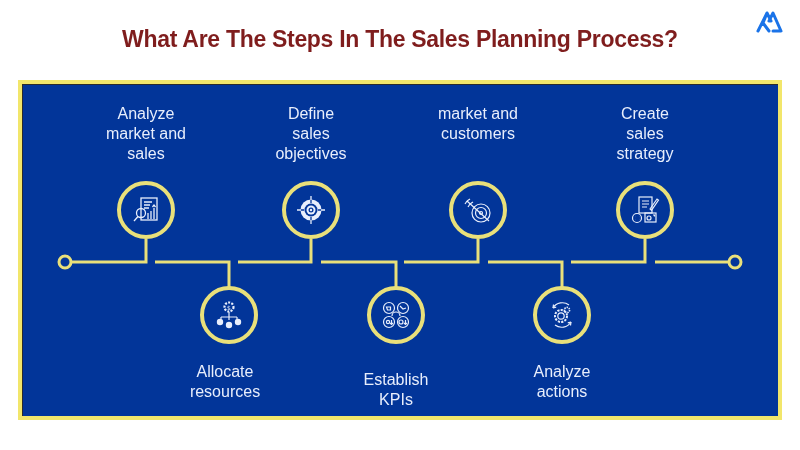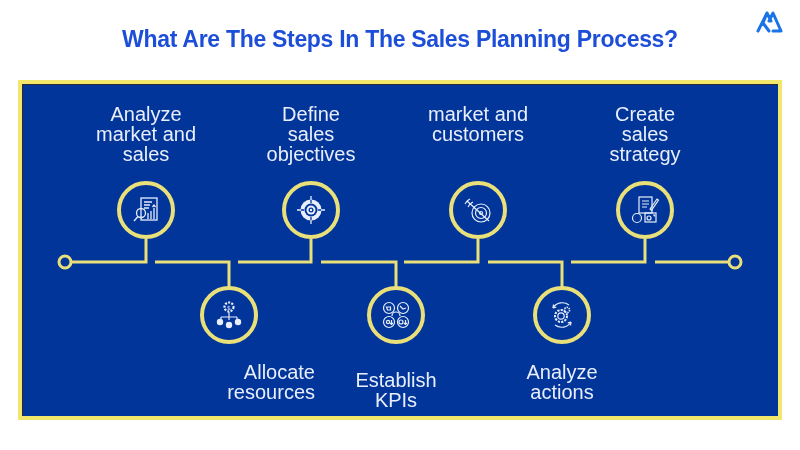--- a/index.html
+++ b/index.html
@@ -2,31 +2,31 @@
 <html><head>
 <meta charset="utf-8">
 <style>
   html, body { margin:0; padding:0; }
   body {
     width:800px; height:450px; background:#ffffff; position:relative; overflow:hidden;
     font-family: "Liberation Sans", "DejaVu Sans", sans-serif;
   }
   .title {
     position:absolute; left:0; top:26px; width:800px; text-align:center;
-    font-size:23px; font-weight:bold; color:#1d4ed8; letter-spacing:-0.3px;
+    font-size:23px; font-weight:bold; color:#7f1d1d; letter-spacing:-0.3px;
   }
   .logo { position:absolute; left:755px; top:7px; width:28px; height:28px; }
   .panel {
     position:absolute; left:18px; top:80px; width:756px; height:332px;
     background:#023599; border:4px solid #f2e66b; box-shadow: 1px 1px 0 #2b2b2b inset;
   }
   .wires { position:absolute; left:0; top:0; width:800px; height:450px; pointer-events:none; }
   .label {
     position:absolute; width:160px; text-align:center; color:#e8eefc;
-    font-size:20px; line-height:20px;
+    font-size:16px; line-height:20px;
   }
   .node {
     position:absolute; width:58px; height:58px; border-radius:50%;
     border:4px solid #e9e07a; background:#023599; box-sizing:border-box;
     display:flex; align-items:center; justify-content:center;
   }
   .node svg { width:34px; height:34px; }
 </style>
 </head>
 <body>
@@ -85,21 +85,21 @@
     <g fill="#e8eefc" stroke="#e8eefc">
       <circle cx="17" cy="9" r="4.5" fill="none" stroke-width="2.2" stroke-dasharray="2 1.3"></circle>
       <text x="17" y="11.5" font-size="6" text-anchor="middle" stroke="none" font-family="DejaVu Sans, sans-serif">$</text>
       <path d="M17 14v5 M9 19h16 M9 19v2 M25 19v2 M17 19v3" fill="none" stroke-width="1.2"></path>
       <circle cx="8" cy="24" r="3.2" stroke="none"></circle>
       <circle cx="17" cy="27" r="3.2" stroke="none"></circle>
       <circle cx="26" cy="24" r="3.2" stroke="none"></circle>
     </g>
   </svg>
 </div>
-<div class="label" style="left:155px; top:362px;text-align:right;">
+<div class="label" style="left:145px; top:362px;">
   <div>Allocate</div>
   <div>resources</div>
 </div>
 
 <div class="label" style="left:231px; top:104px;">
   <div>Define</div>
   <div>sales</div>
   <div>objectives</div>
 </div>
 <div class="node" style="left:282px; top:181px;">

